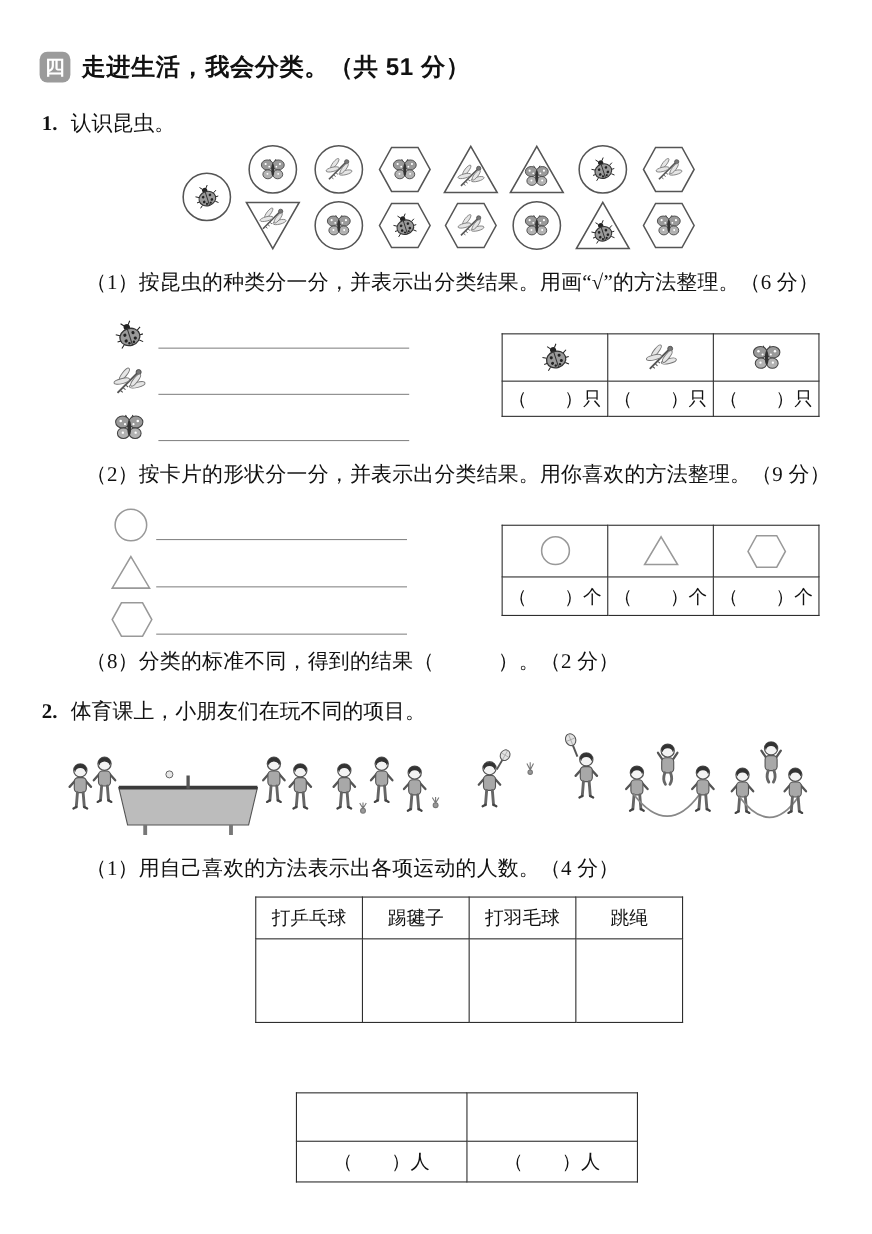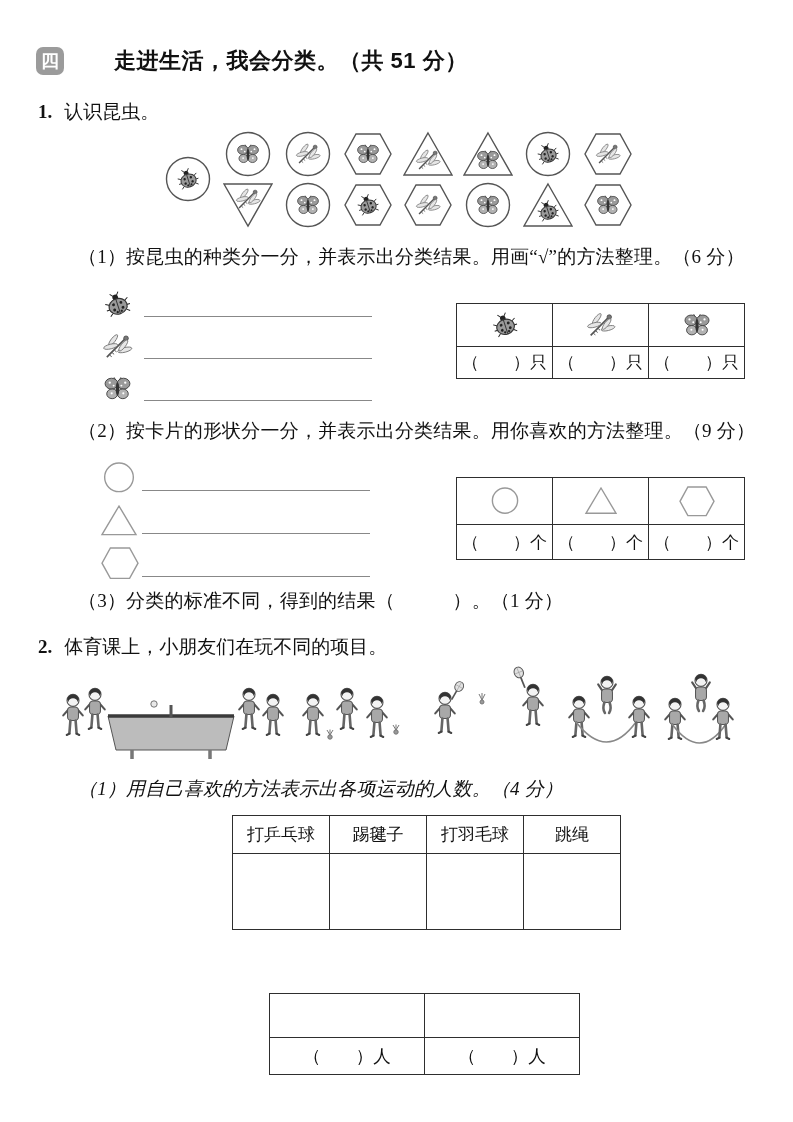--- a/index.html
+++ b/index.html
@@ -3,37 +3,37 @@
 <meta charset="utf-8">
 <style>
   html,body{margin:0;padding:0;background:#fff;}
   .page{position:relative;width:793px;height:1122px;background:#fff;overflow:hidden;
         font-family:"Liberation Serif","DejaVu Serif",serif;color:#111;}
 
   .section-header{position:absolute;left:36px;top:46px;display:flex;align-items:center;gap:10px;}
   .badge{width:28px;height:28px;border-radius:7px;background:#9b9b9b;color:#fff;font-weight:bold;
          font-size:18px;display:flex;align-items:center;justify-content:center;
          font-family:"Liberation Sans",sans-serif;}
-  .section-title{font-size:22px;font-weight:bold;font-family:"Liberation Sans",sans-serif;letter-spacing:.5px;margin-left:40px;}
+  .section-title{font-size:22px;font-weight:bold;font-family:"Liberation Sans",sans-serif;letter-spacing:.5px;}
 
   .q-line{position:absolute;font-size:19px;white-space:nowrap;}
   .q-line .q-num{font-weight:bold;margin-right:12px;}
   #q1-line{left:38px;top:99px;}
   #q2-line{left:38px;top:634px;font-family:Liberation Serif, serif;}
 
   .cards-row{position:absolute;left:162px;top:130px;display:flex;gap:8px;}
   .card-col{display:flex;flex-direction:column;gap:3px;}
   .card-col.single{padding-top:25px;}
   .card{line-height:0;}
 
   .part-label{position:absolute;left:68px;font-size:19px;white-space:nowrap;letter-spacing:.2px;margin-left:10px;}
   #q1p1-label{top:244px;}
   #q1p2-label{top:418px;}
   #q1p3-label{top:588px;}
-  #q2p1-label{top:776px;font-style:italic;}
+  #q2p1-label{top:776px;}
   #q2p2-label{top:950px;}
 
   .ans-block{position:absolute;display:flex;flex-direction:column;}
   #q1p1-lines{left:102px;top:287px;gap:9px;}
   #q1p1-lines .ans-row{height:33px;}
   #q1p2-lines{left:100px;top:458px;gap:7px;}
   #q1p2-lines .ans-row{height:36px;}
   .ans-row{display:flex;align-items:flex-end;}
   .row-icon{display:flex;align-items:flex-end;width:42px;line-height:0;}
   .ans-line{width:228px;height:0;border-bottom:1.6px solid #888;margin-bottom:3px;}
@@ -347,21 +347,21 @@
               </svg></span></td>
     </tr>
     <tr class="count-row">
       <td>（　　）个</td>
       <td>（　　）个</td>
       <td>（　　）个</td>
     </tr>
   </tbody>
     </table>
 
-  <div class="part-label" id="q1p3-label">（3）分类的标准不同，得到的结果（　　　）。（1 分）</div>
+  <div class="part-label" id="q1p3-label">（8）分类的标准不同，得到的结果（　　　）。（2 分）</div>
 
   <div class="q-line" id="q2-line">
     <span class="q-num">2.</span><span>体育课上，小朋友们在玩不同的项目。</span>
   </div>
 
   <svg class="scene" width="680" height="104" viewBox="0 0 680 104">
     <g>
       <use href="#sym-kid" x="2" y="32" width="26" height="48"></use>
       <use href="#sym-kid" x="24" y="26" width="26" height="48"></use>
       <path d="M50 56 L176 56 L168 90 L58 90 Z" fill="#bcbcbc" stroke="#555" stroke-width="1"></path>

